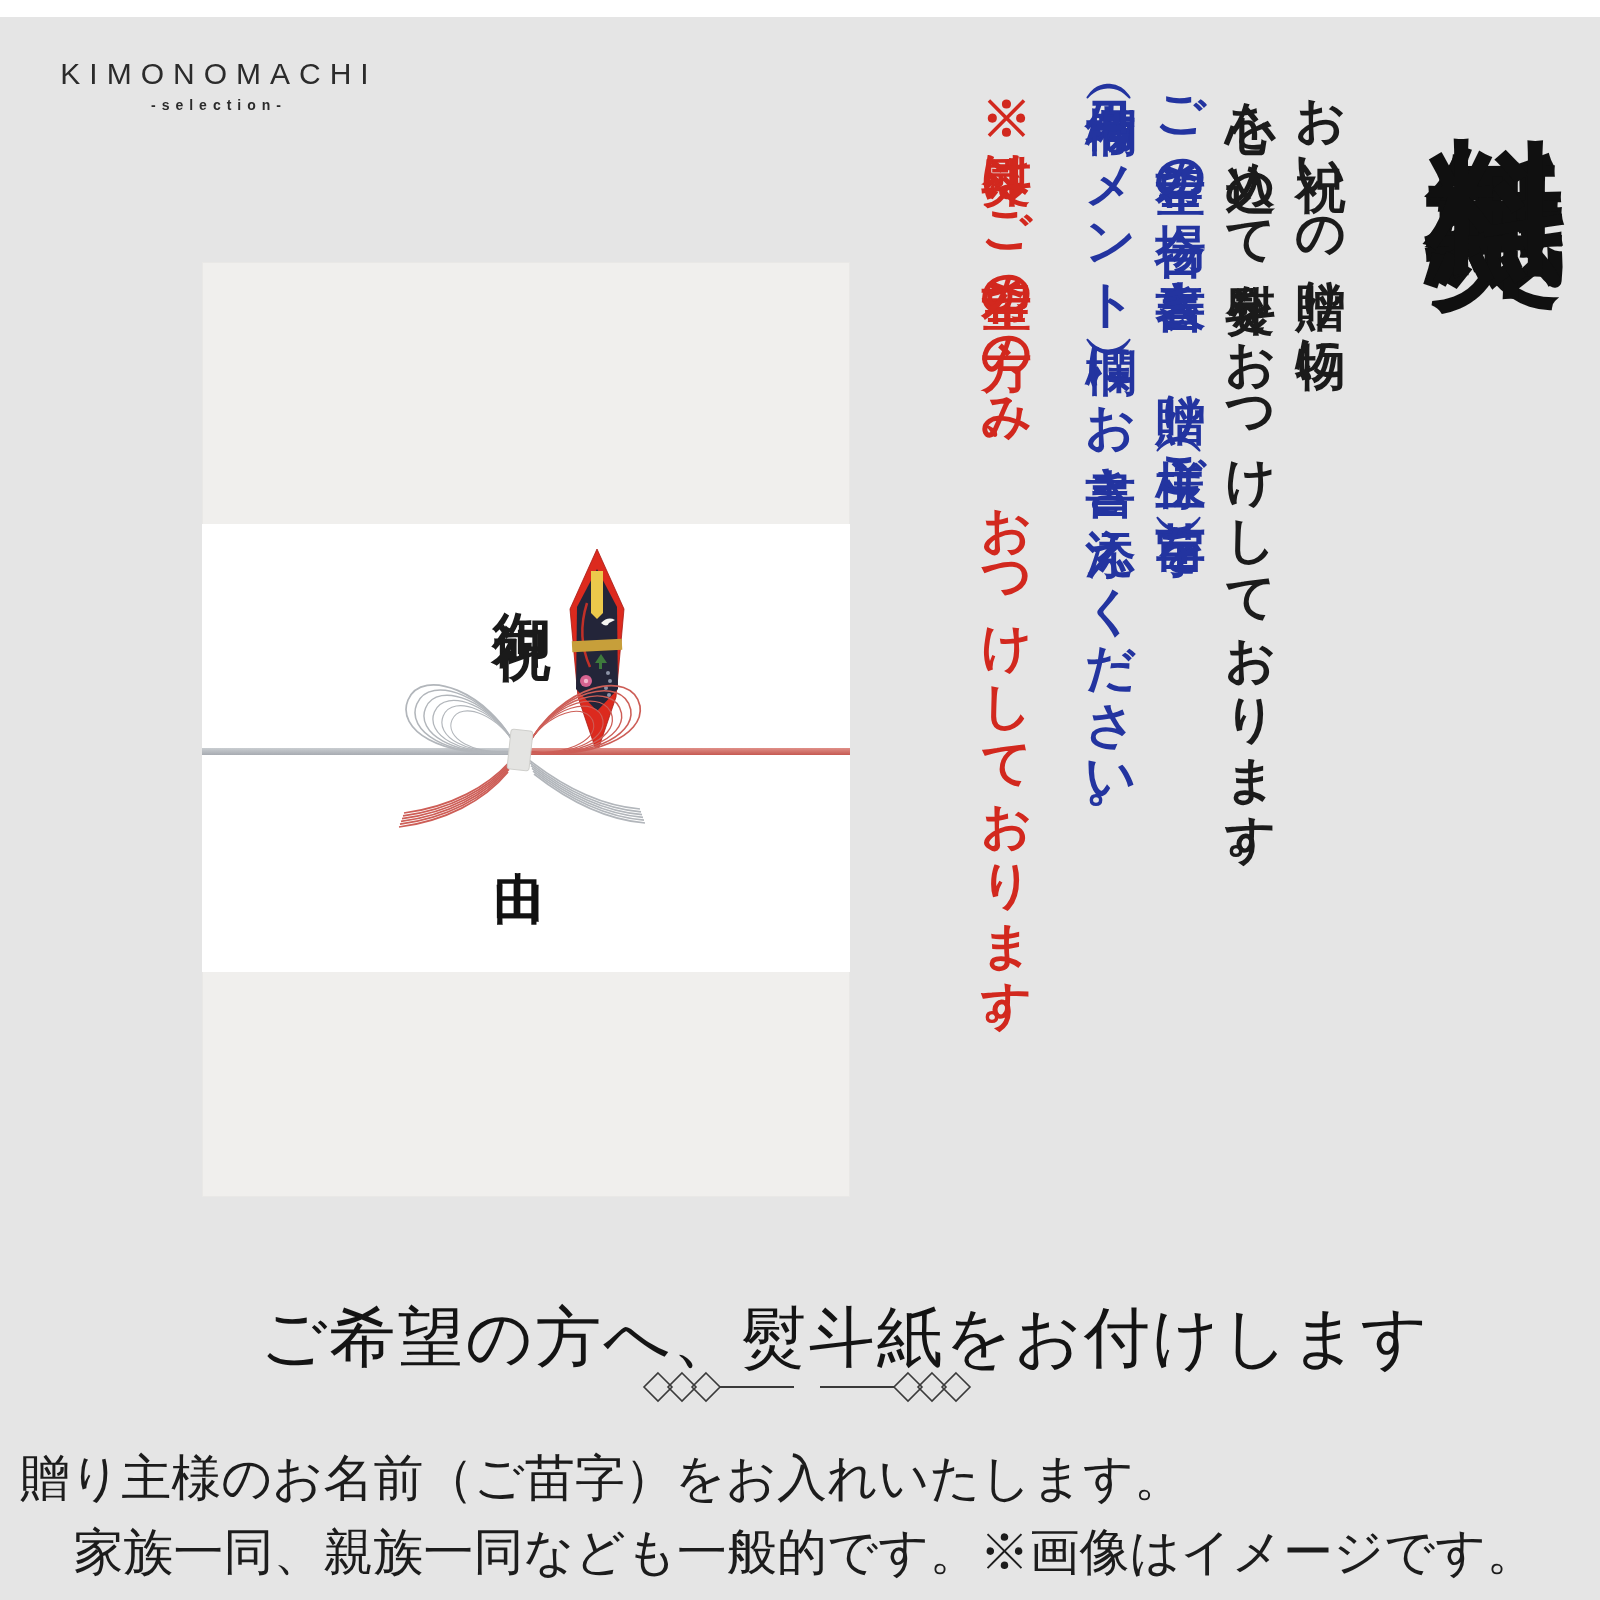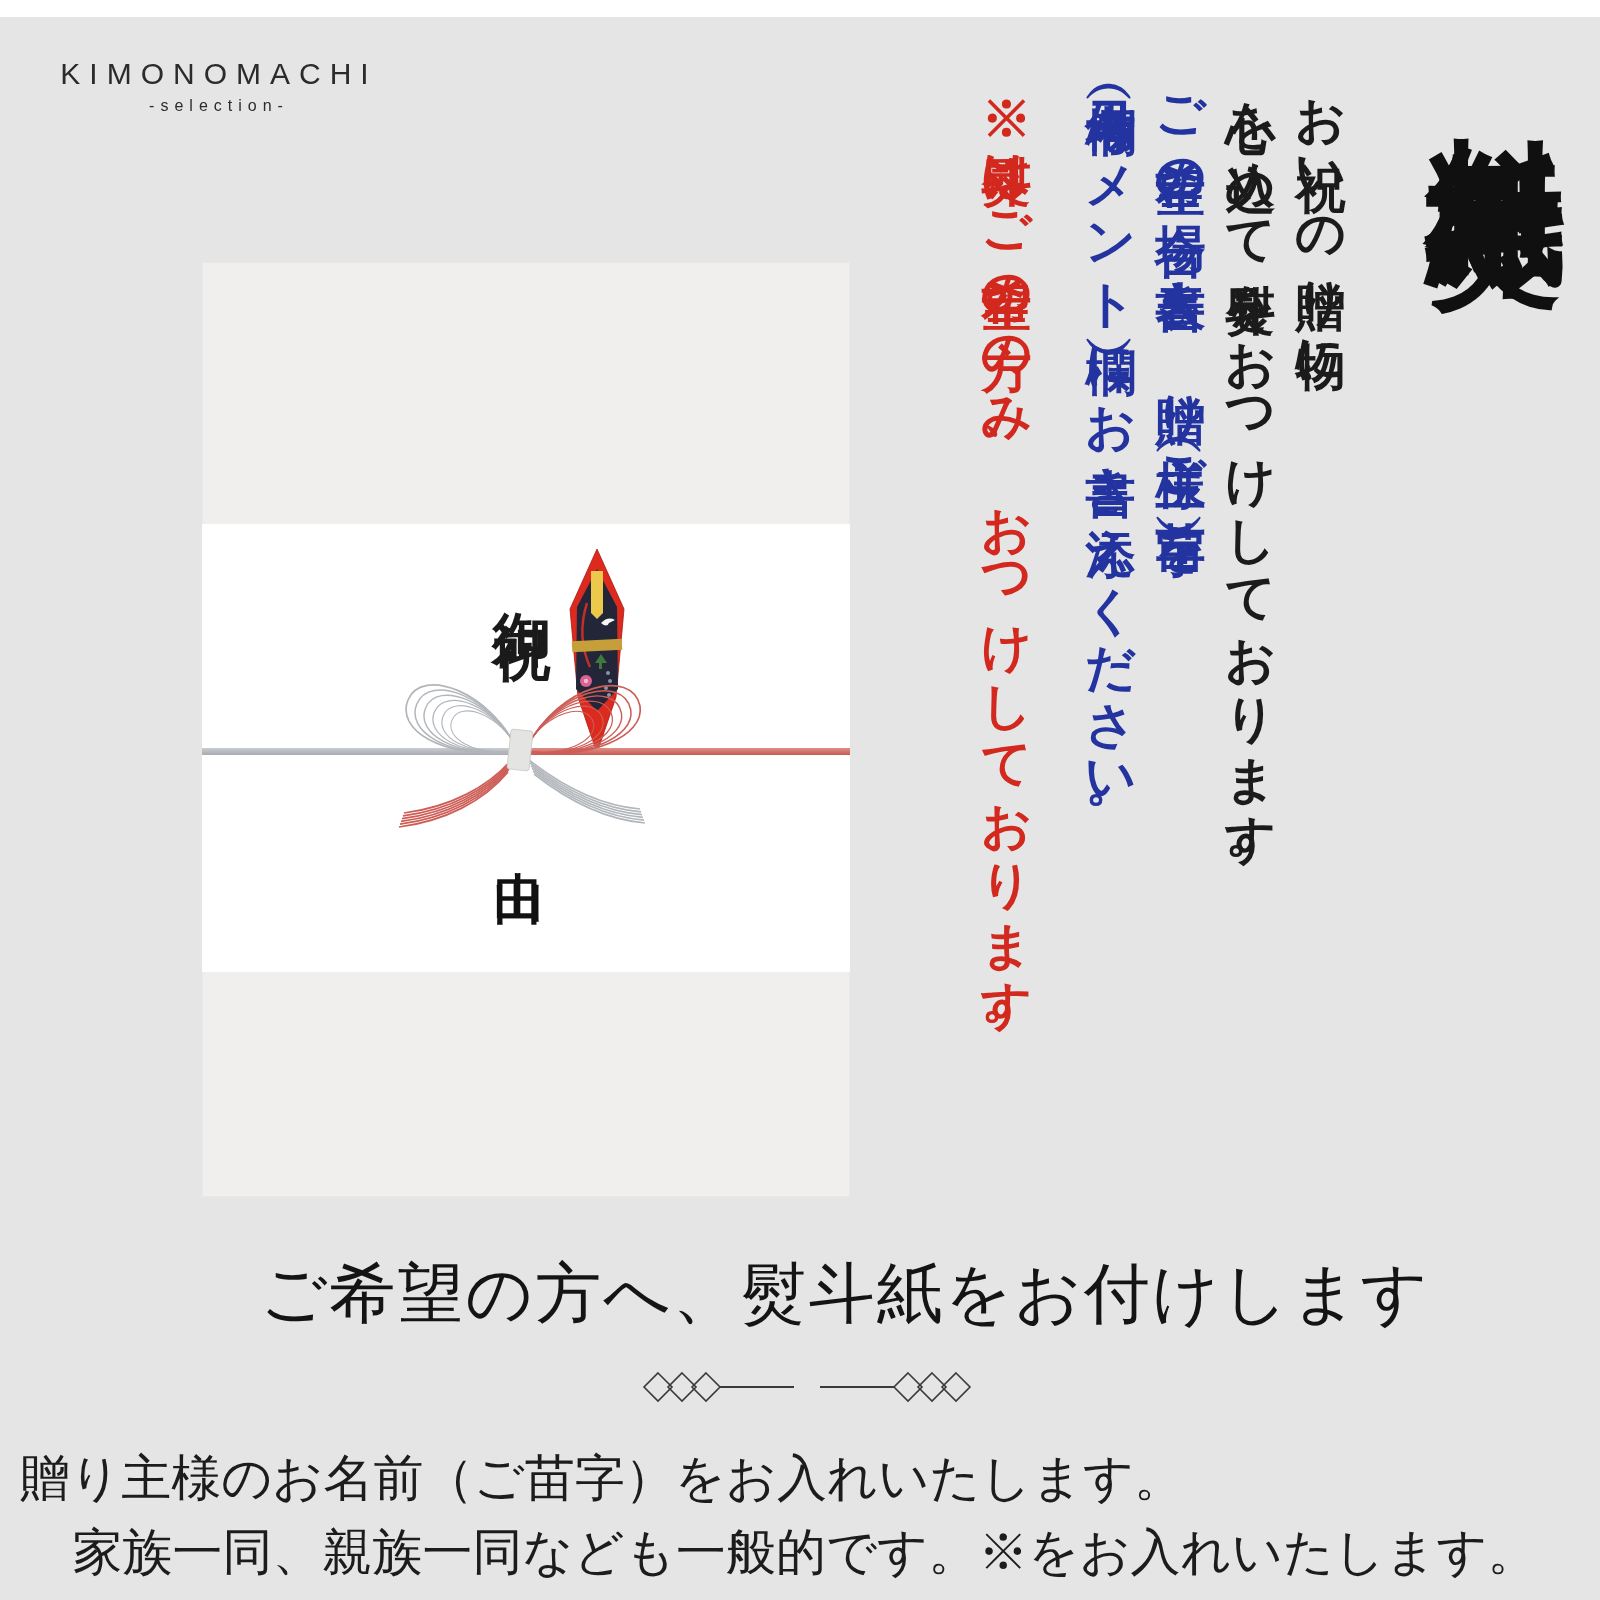--- a/index.html
+++ b/index.html
@@ -2,21 +2,21 @@
 <html><head>
 <meta charset="utf-8">
 <style>
   html,body{margin:0;padding:0;background:#ffffff;}
   .page{position:relative;width:1600px;height:1600px;background:#e5e5e5;overflow:hidden;
         font-family:"Liberation Sans",sans-serif;color:#1b1b1b;margin-top:17px;}
 
   
   .brand{position:absolute;left:52px;top:40px;width:334px;text-align:center;color:#2b2b2b;}
   .brand .name{font-size:30px;font-weight:400;letter-spacing:9px;white-space:nowrap;}
-  .brand .tagline{font-size:16px;font-weight:400;letter-spacing:6px;margin-top:6px;white-space:nowrap;}
+  .brand .tagline{font-size:14px;font-weight:700;letter-spacing:6px;margin-top:6px;white-space:nowrap;}
 
   
   .headline{position:absolute;top:38px;right:34px;height:740px;
             writing-mode:vertical-rl;text-orientation:upright;
             font-family:"Liberation Serif",serif;font-weight:600;
             font-size:140px;line-height:1.0;letter-spacing:-8px;color:#101010;white-space:nowrap;}
 
   
   .intro{position:absolute;top:46px;right:246px;height:1150px;
          writing-mode:vertical-rl;text-orientation:upright;
@@ -38,21 +38,21 @@
   .cord{position:absolute;height:7px;top:486px;}
   .cord.silver{left:0;width:320px;background:linear-gradient(to bottom,#c9cdd1,#a7abb1);}
   .cord.red{left:320px;width:328px;background:linear-gradient(to bottom,#df8f88,#c65a52);}
   .bow{position:absolute;left:184px;top:398px;}
   .okurinushi{position:absolute;left:292px;top:570px;height:130px;
               writing-mode:vertical-rl;text-orientation:upright;
               font-family:"Liberation Serif",serif;font-weight:700;font-size:50px;
               line-height:1.0;letter-spacing:8px;color:#111;}
 
   
-  .bottom-heading{position:absolute;left:0;top:1232px;width:1600px;padding-left:90px;
+  .bottom-heading{position:absolute;left:0;top:1276px;width:1600px;padding-left:90px;
                   box-sizing:border-box;text-align:center;
                   font-family:"Liberation Serif",serif;font-weight:500;
                   font-size:66px;letter-spacing:2px;color:#141414;white-space:nowrap;}
   .divider{position:absolute;left:642px;top:1350px;}
   .note1{position:absolute;left:0;top:1428px;width:1600px;padding-left:20px;box-sizing:border-box;
          text-align:left;font-size:50px;color:#1c1c1c;white-space:nowrap;}
   .note2{position:absolute;left:0;top:1502px;width:1600px;padding-left:10px;box-sizing:border-box;
          text-align:center;font-size:50px;color:#1c1c1c;white-space:nowrap;}
 </style>
 </head>
@@ -153,15 +153,15 @@
       <polygon points="64,6 78,20 64,34 50,20"></polygon>
       <line x1="78" y1="20" x2="152" y2="20" stroke-width="2.2"></line>
       <line x1="178" y1="20" x2="252" y2="20" stroke-width="2.2"></line>
       <polygon points="266,6 280,20 266,34 252,20"></polygon>
       <polygon points="290,6 304,20 290,34 276,20"></polygon>
       <polygon points="314,6 328,20 314,34 300,20"></polygon>
     </g>
   </svg>
 
   <div class="note1">贈り主様のお名前（ご苗字）をお入れいたします。</div>
-  <div class="note2">家族一同、親族一同なども一般的です。※をお入れいたします。</div>
+  <div class="note2">家族一同、親族一同なども一般的です。※画像はイメージです。</div>
 
 </div>
 
 </body></html>

